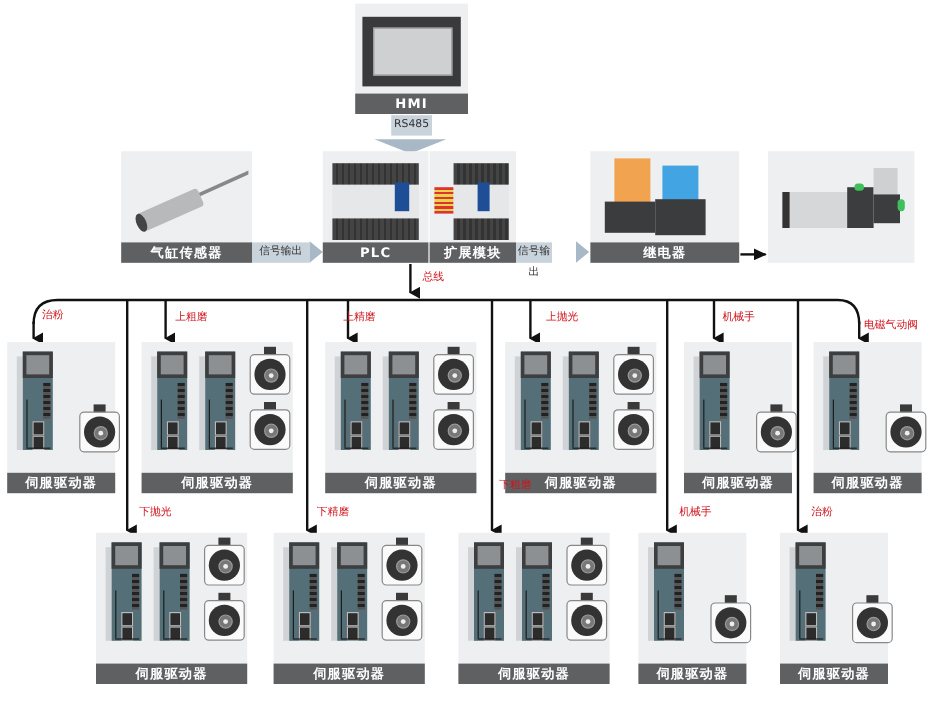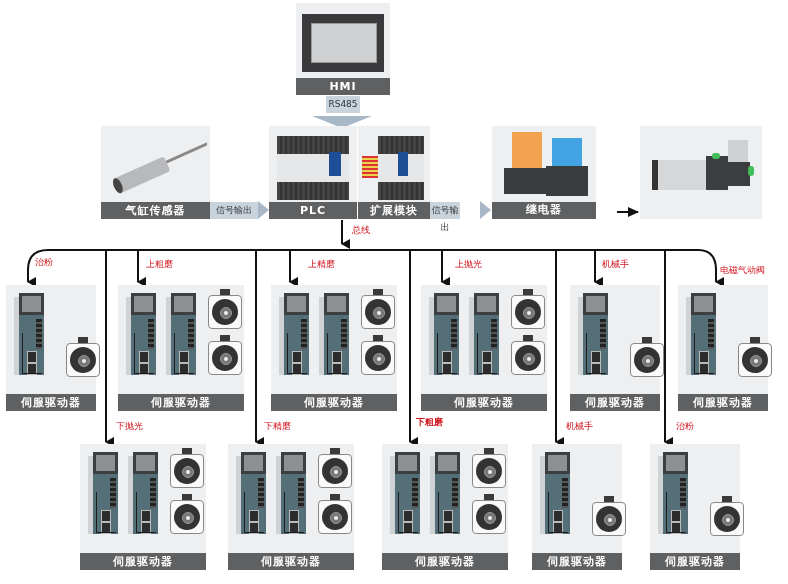--- a/index.html
+++ b/index.html
@@ -102,21 +102,21 @@
     <div class="abs" style="left:0;top:18px;width:46px;height:28px;background:#e6e7e8;"></div>
     <div class="abs" style="left:20px;top:16px;width:10px;height:24px;background:#1e4e96;"></div>
     <div class="abs" style="left:0;top:46px;width:46px;height:18px;background:repeating-linear-gradient(90deg,#444 0 3px,#333 3px 5px);"></div>
   </div>
   <div class="caption">扩展模块</div>
 </div>
 <div class="tag" style="left:430px;top:202px;width:30px;">信号输出</div>
 <div class="tag-arrow" style="left:480px;top:201px;"></div>
 <div class="red" style="left:352px;top:224px;">总线</div>
 
-<div class="card" style="left:492px;top:126px;width:104px;height:93px;font-family:Liberation Mono, monospace;">
+<div class="card" style="left:492px;top:126px;width:124px;height:93px;">
   <div class="abs" style="left:20px;top:6px;width:30px;height:48px;background:#f19a3e;opacity:.9;"></div>
   <div class="abs" style="left:12px;top:42px;width:42px;height:26px;background:#3b3c3e;"></div>
   <div class="abs" style="left:60px;top:12px;width:30px;height:40px;background:#2f9be0;opacity:.9;"></div>
   <div class="abs" style="left:54px;top:40px;width:42px;height:30px;background:#3b3c3e;"></div>
   <div class="caption">继电器</div>
 </div>
 
 <div class="card" style="left:640px;top:126px;width:122px;height:93px;">
   <div class="abs" style="left:12px;top:34px;width:56px;height:30px;background:#d6d7d8;border-left:6px solid #333;"></div>
   <div class="abs" style="left:66px;top:30px;width:22px;height:34px;background:#3c3d3f;"></div>
@@ -236,21 +236,21 @@
         <div class="flange">
           <div class="disc">
             <div class="ring">
               <div class="hub"></div>
             </div>
           </div>
         </div>
       </div>
       <div class="caption">伺服驱动器</div>
     </div>
-    <div class="red" style="left: 308px; top: 258px;">上精磨</div>
+    <div class="red" style="left: 286px; top: 258px;">上精磨</div>
     <div class="card" style="left: 421px; top: 285px; width: 126px; height: 126px;">
       <div class="drive" style="left: 8px; top: 8px;">
         <div class="side"></div>
         <div class="body"></div>
         <div class="top"></div>
         <div class="scr"></div>
         <div class="term"></div>
         <div class="port" style="top:58px"></div>
         <div class="port" style="top:70px"></div>
         <div class="line"></div>
@@ -472,21 +472,21 @@
         <div class="flange">
           <div class="disc">
             <div class="ring">
               <div class="hub"></div>
             </div>
           </div>
         </div>
       </div>
       <div class="caption">伺服驱动器</div>
     </div>
-    <div class="red" style="left: 416px; top: 416px; font-weight: bold;">下粗磨</div>
+    <div class="red" style="left: 416px; top: 398px;">下粗磨</div>
     <div class="card" style="left: 532px; top: 444px; width: 90px; height: 126px;">
       <div class="drive" style="left: 8px; top: 8px;">
         <div class="side"></div>
         <div class="body"></div>
         <div class="top"></div>
         <div class="scr"></div>
         <div class="term"></div>
         <div class="port" style="top:58px"></div>
         <div class="port" style="top:70px"></div>
         <div class="line"></div>

